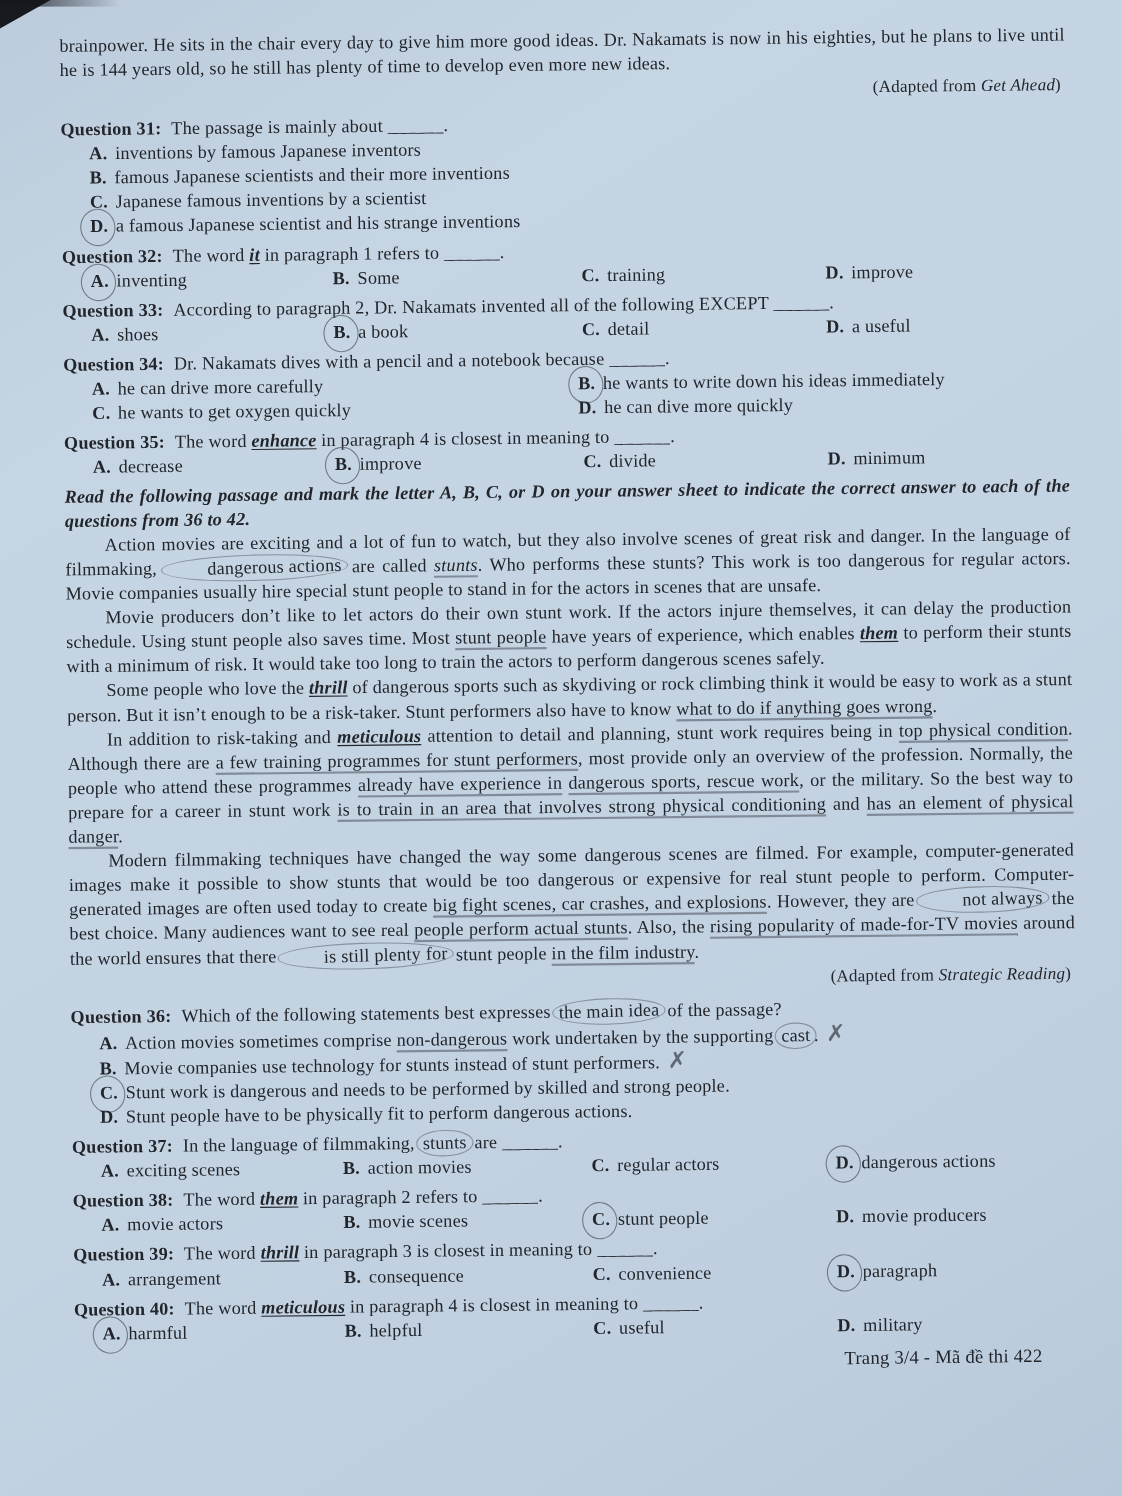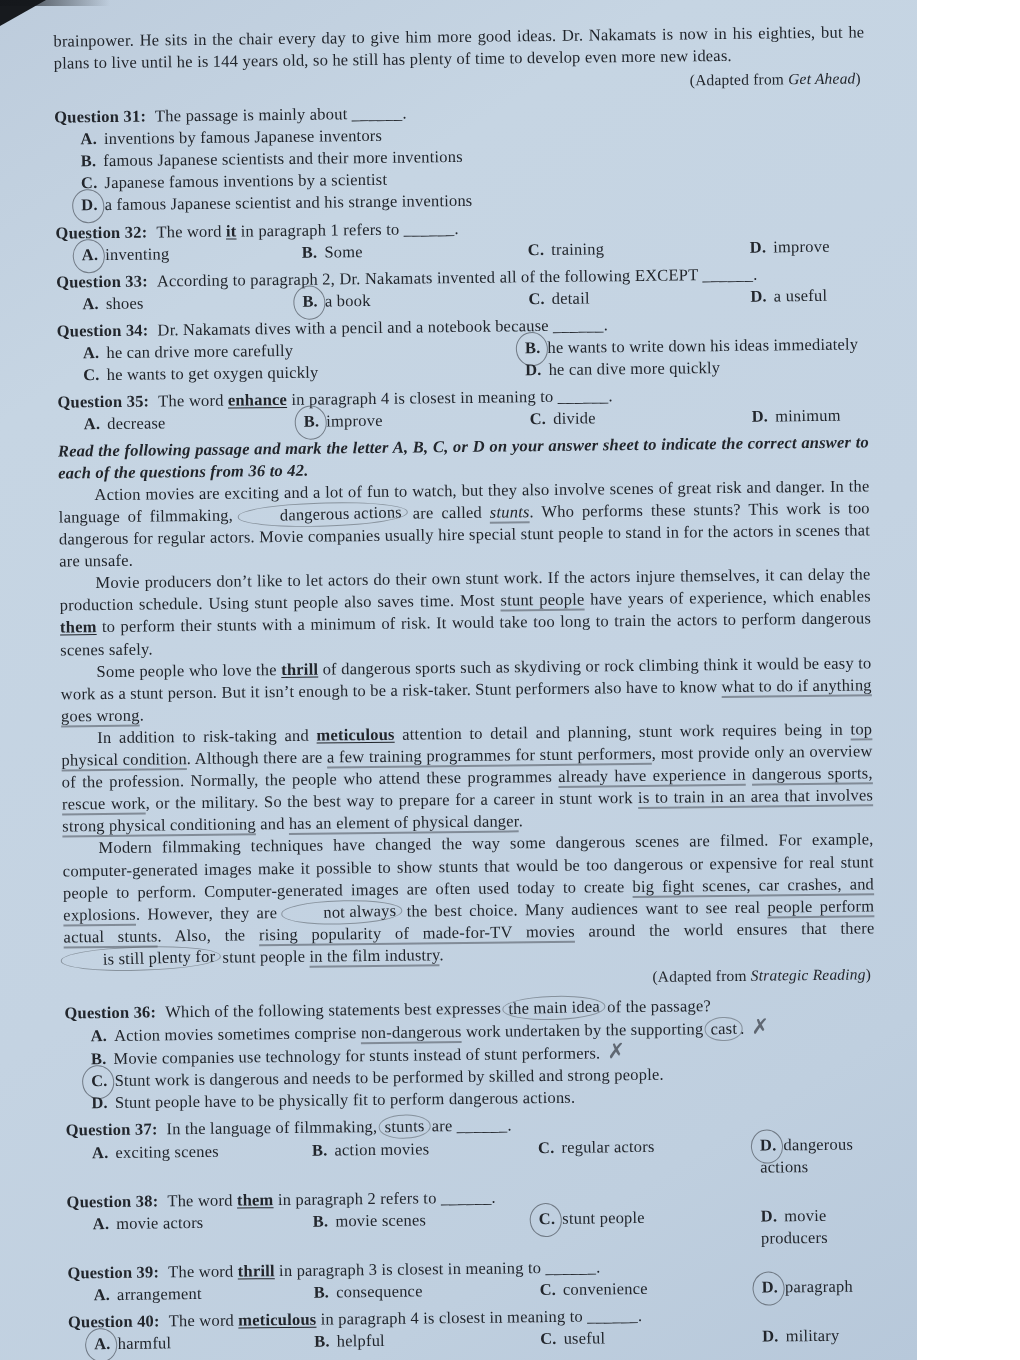--- a/index.html
+++ b/index.html
@@ -1,18 +1,18 @@
 <!DOCTYPE html>
 <html><head>
 <meta charset="utf-8">
 <style>
   html,body{margin:0;padding:0;}
   body{width:1020px;height:1360px;overflow:hidden;}
   .page{
-    position:relative;width:917px;height:1360px;overflow:hidden;
+    position:relative;width:1020px;height:1360px;overflow:hidden;
     background:linear-gradient(148deg,#bdccdc 0%,#c6d5e3 22%,#c4d3e2 55%,#bfcfdf 82%,#b7c8da 100%);
     font-family:"Liberation Serif","DejaVu Serif",serif;
     color:#22262c;
   }
   .corner-shadow{
     position:absolute;top:0;left:0;width:0;height:0;
     border-top:26px solid #171a1e;border-right:46px solid transparent;
   }
   .corner-shadow2{
     position:absolute;top:0;left:0;width:110px;height:6px;
@@ -43,21 +43,21 @@
   .ltr{position:relative;display:inline-block;font-weight:bold;margin-right:7px;}
   .opt[data-circled="true"] .ltr::before{
     content:'';position:absolute;left:-9px;top:-5px;right:-7px;bottom:-7px;
     border:1.8px solid rgba(82,89,98,.72);border-radius:50%;
     transform:rotate(-7deg);
   }
   .px{color:rgba(78,85,94,.85);font-size:21px;margin-left:7px;font-family:"DejaVu Sans",sans-serif;line-height:1;}
   .instruction{font-weight:bold;font-style:italic;text-align:justify;margin-top:4px;}
   .para{text-align:justify;text-indent:36px;}
   
-  .bu{font-weight:bold;text-decoration:underline;text-underline-offset:2px;}
+  .bu{font-weight:bold;text-decoration:underline;text-underline-offset:2px;font-style:italic;}
   .i{font-style:italic;}
   
   .pu{
     text-decoration:underline;
     text-decoration-color:rgba(85,92,101,.6);
     text-decoration-thickness:2px;
     text-underline-offset:3.5px;
   }
   .i.pu{font-style:italic;}
   .pc{

